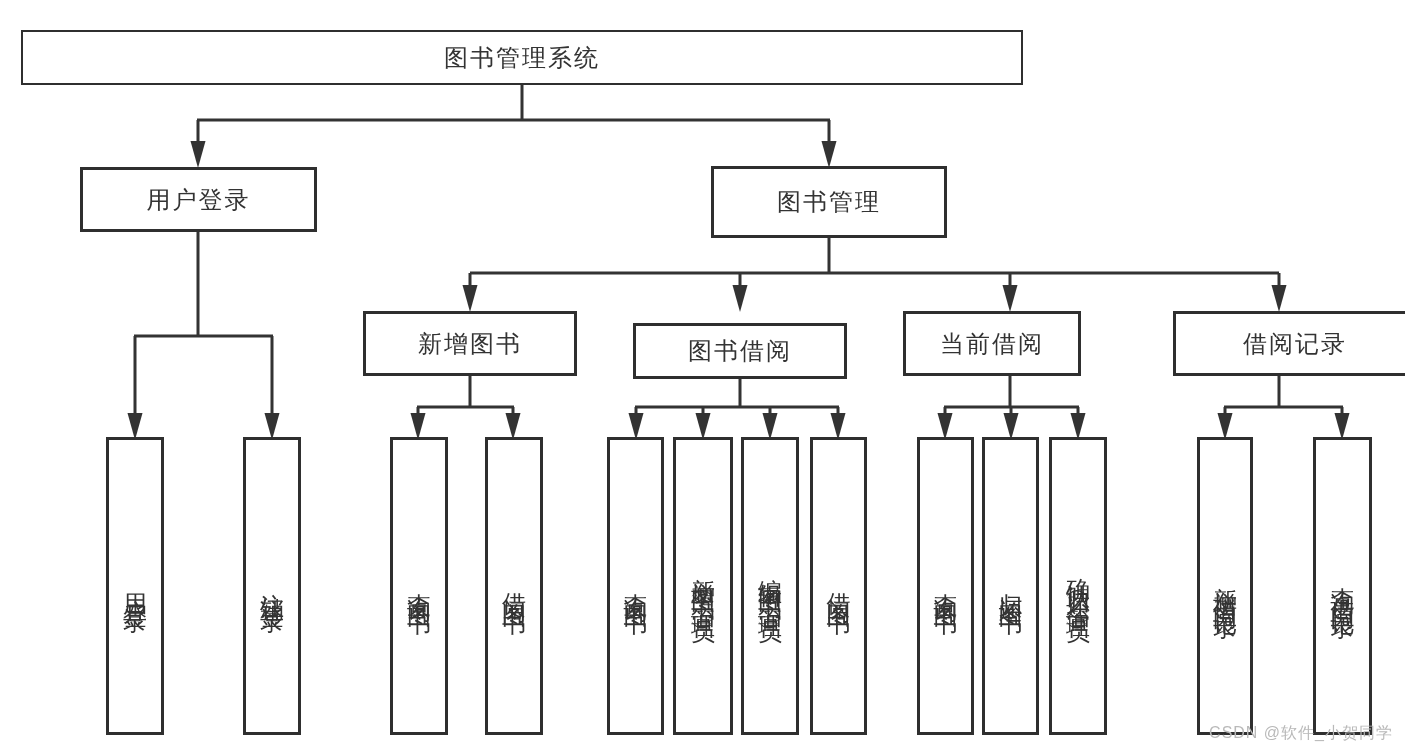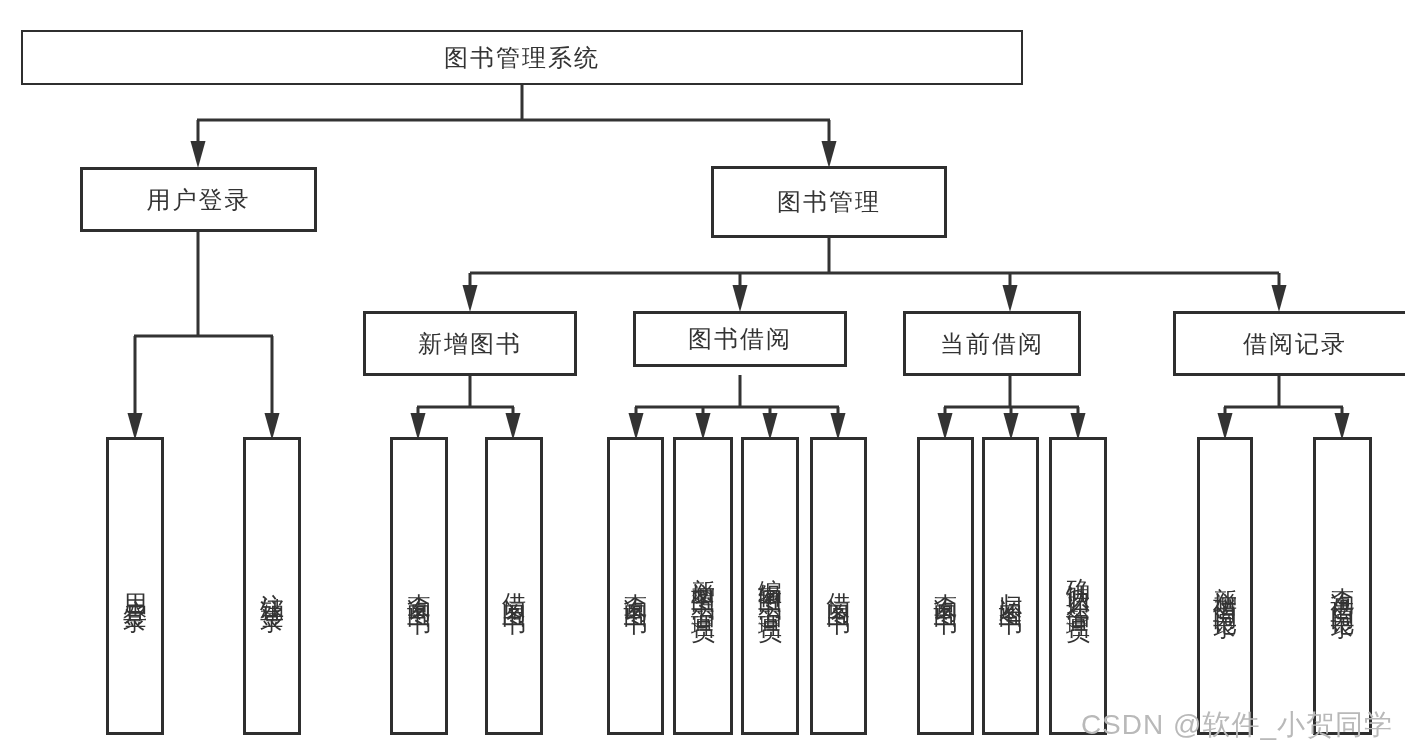--- a/index.html
+++ b/index.html
@@ -60,21 +60,21 @@
     text-orientation:mixed;
     font-size:24px;
     letter-spacing:6px;
     line-height:1;
     white-space:nowrap;
   }
   .watermark{
     position:absolute;
     right:12px;
     bottom:3px;
-    font-size:28px;
+    font-size:16px;
     letter-spacing:1px;
     color:var(--c-watermark);
     white-space:nowrap;
   }
 </style>
 </head>
 <body>
 
 <div class="stage">
 
@@ -132,21 +132,21 @@
     <polygon points="1217.5,413 1232.5,413 1225,440"></polygon>
     <polygon points="1334.5,413 1349.5,413 1342,440"></polygon>
   </svg>
 
   <div class="node box-h root" style="left:21px;top:13px;width:1002px;height:55px">图书管理系统</div>
 
   <div class="node box-h" style="left:80px;top:167px;width:237px;height:65px">用户登录</div>
   <div class="node box-h" style="left:711px;top:166px;width:236px;height:72px">图书管理</div>
 
   <div class="node box-h" style="left:363px;top:311px;width:214px;height:65px">新增图书</div>
-  <div class="node box-h" style="left:633px;top:311px;width:214px;height:56px">图书借阅</div>
+  <div class="node box-h" style="left:633px;top:323px;width:214px;height:56px">图书借阅</div>
   <div class="node box-h" style="left:903px;top:311px;width:178px;height:65px">当前借阅</div>
   <div class="node box-h" style="left:1173px;top:311px;width:244px;height:65px">借阅记录</div>
 
   <div class="node box-v" style="left:106px;top:437px;width:58px;height:298px">
     <span class="vtext">用户登录</span>
   </div>
   <div class="node box-v" style="left:243px;top:437px;width:58px;height:298px">
     <span class="vtext">注销登录</span>
   </div>
 

